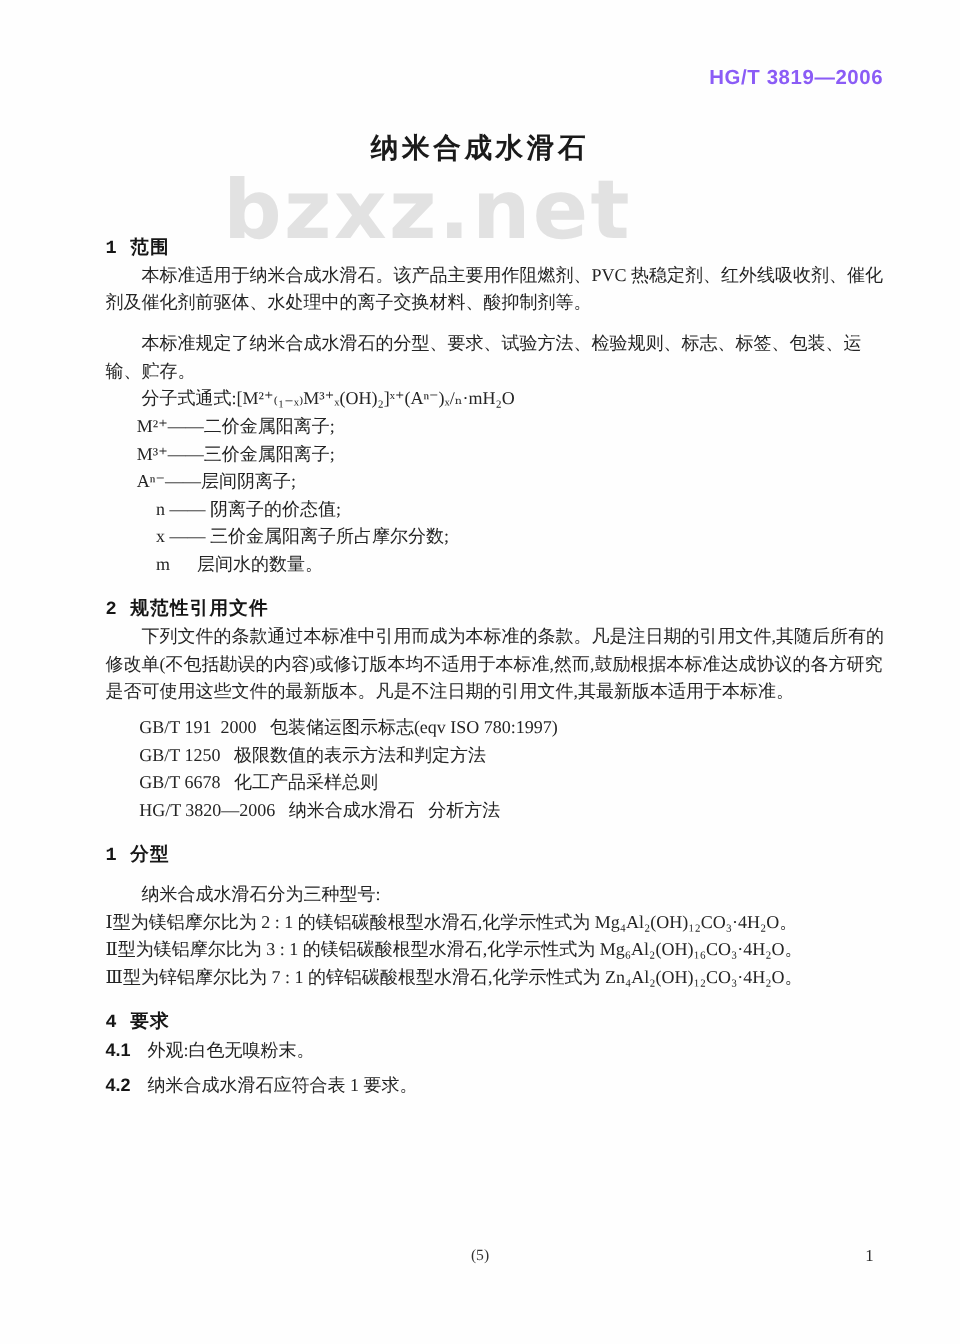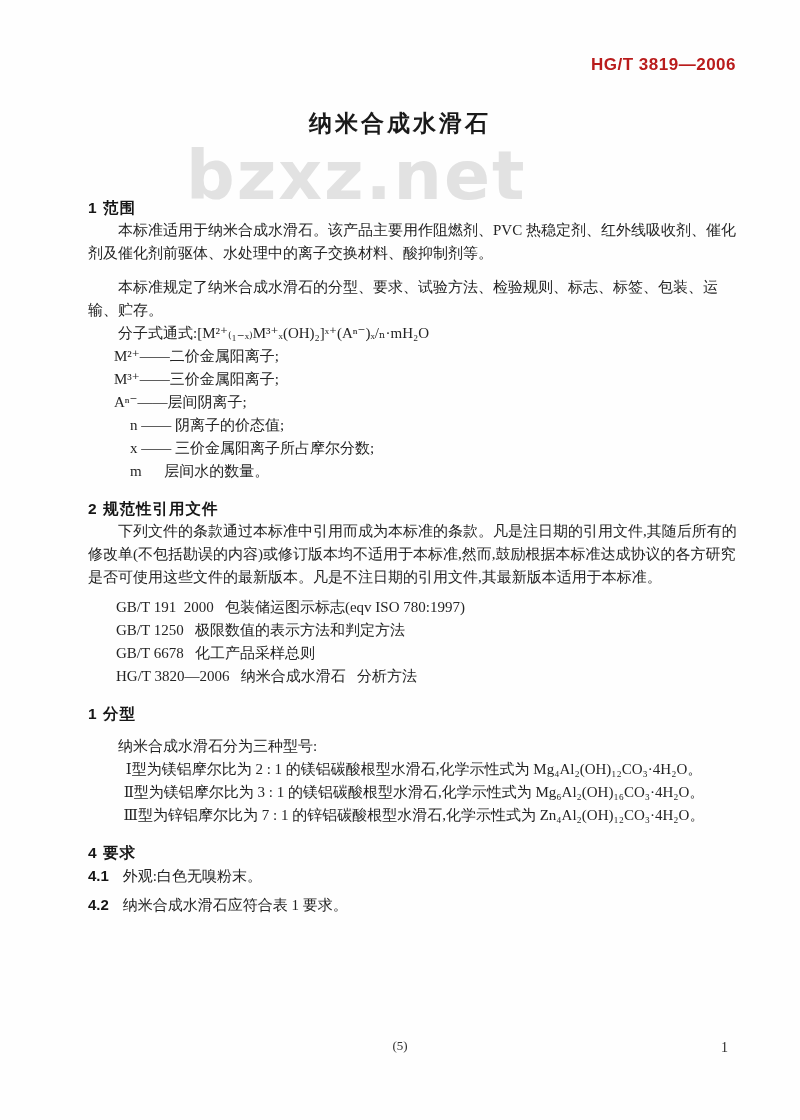--- a/index.html
+++ b/index.html
@@ -8,54 +8,54 @@
     background:#ffffff;
     font-family:"Liberation Serif","DejaVu Serif",serif;
   }
   .page{
     position:relative;width:800px;height:1120px;
     background:#fefefe;overflow:hidden;
   }
   .std-code{
     position:absolute;top:55px;right:64px;
     font-family:"Liberation Sans","DejaVu Sans",sans-serif;
-    font-weight:bold;font-size:17px;color:#b91c1c;letter-spacing:.5px;
+    font-weight:bold;font-size:17px;color:#8b5cf6;letter-spacing:.5px;
     z-index:2;
   }
   .doc-title{
     position:absolute;top:108px;left:0;width:100%;text-align:center;
     font-family:"Liberation Sans","DejaVu Sans",sans-serif;
     font-weight:bold;font-size:23px;letter-spacing:3px;color:#1a1a1a;
     z-index:2;
   }
   .watermark{
     position:absolute;top:136px;left:186px;
     font-family:"DejaVu Sans","Liberation Sans",sans-serif;
     font-weight:bold;font-size:68px;letter-spacing:2px;
     color:#e2e2e2;z-index:1;user-select:none;
   }
   .content{
     position:absolute;top:196px;left:88px;width:652px;
     font-size:15px;line-height:23px;color:#242424;z-index:2;
   }
   .sec-h{
-    font-family:Liberation Sans, sans-serif;
+    font-family:Liberation Mono, monospace;
     font-size:15.5px;font-weight:bold;margin:0;color:#161616;
     letter-spacing:1px;
   }
   .sec-h.gap{margin-top:14px;}
   .para{margin:0;}
   .indent{text-indent:2em;}
   .mt11{margin-top:11px;}
   .mt10{margin-top:10px;}
   .mt7{margin-top:7px;}
   .def-line{white-space:pre;padding-left:26px;}
   .def-line.lv2{padding-left:42px;}
   .ref-line{white-space:pre;padding-left:28px;}
-  .type-line{white-space:nowrap;text-align:center;}
+  .type-line{white-space:nowrap;}
   .req-line{}
   .req-line.second{margin-top:5px;}
   .req-num{
     font-family:"Liberation Sans","DejaVu Sans",sans-serif;
     font-weight:bold;margin-right:14px;color:#161616;
   }
   .footer-center{
     position:absolute;top:1038px;left:0;width:100%;text-align:center;
     font-size:13px;color:#333;z-index:2;
   }

